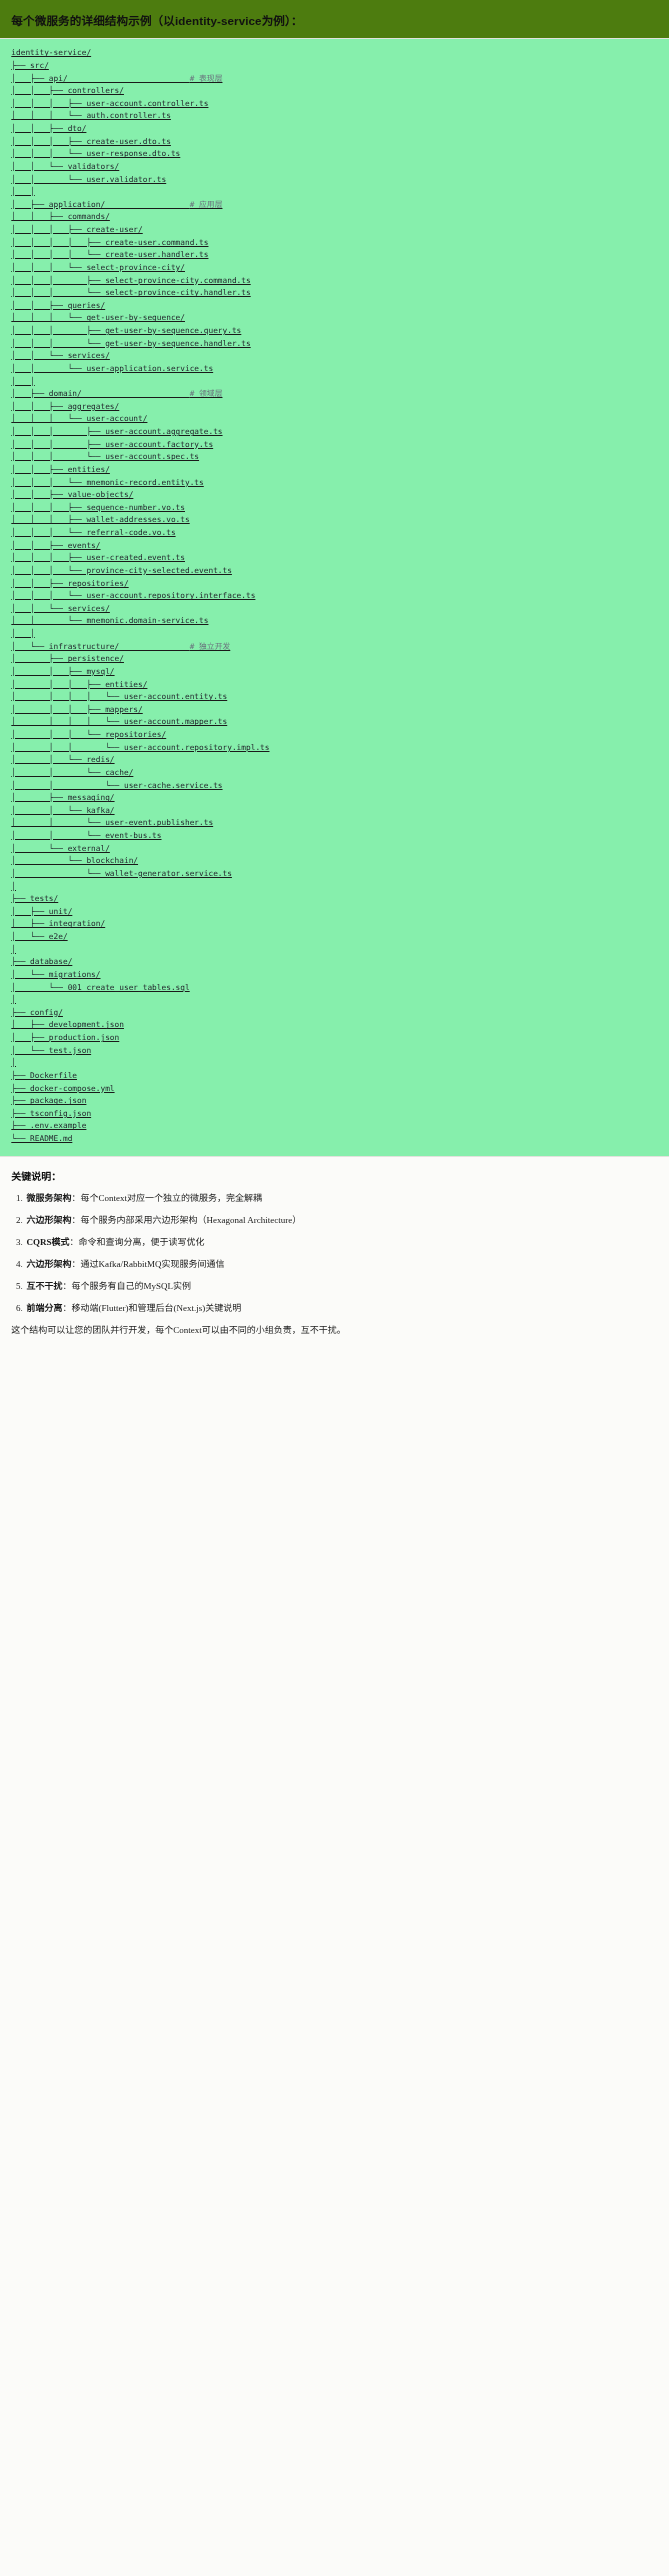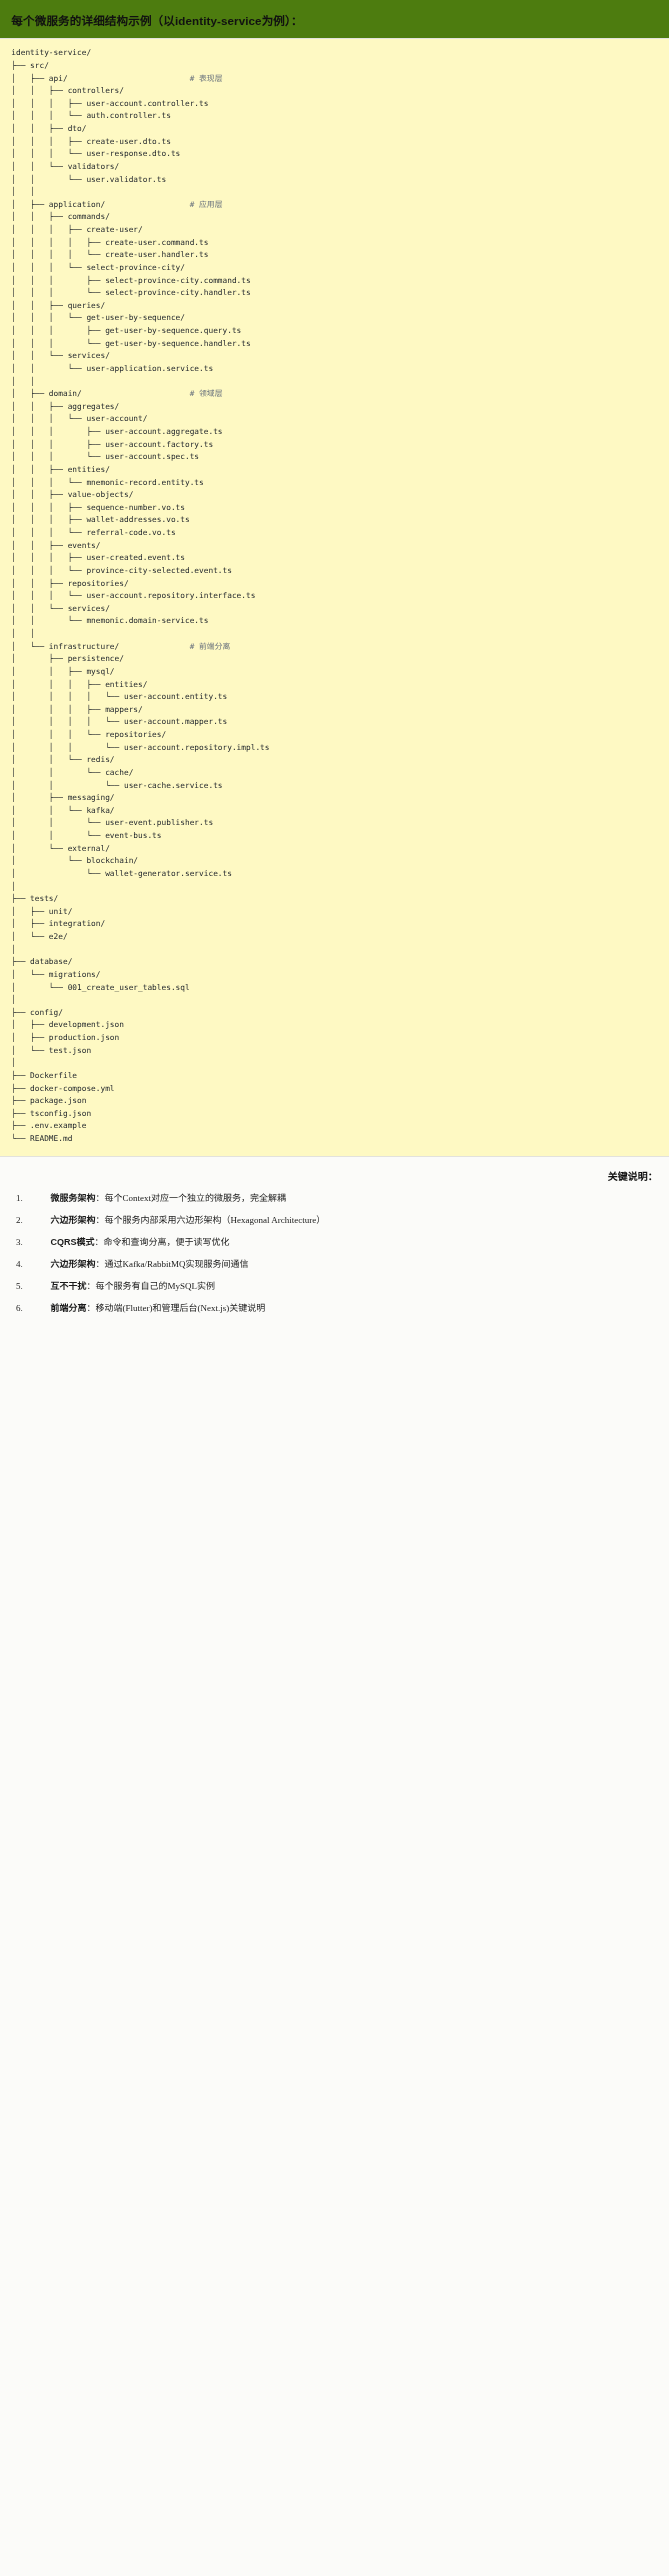--- a/index.html
+++ b/index.html
@@ -26,23 +26,24 @@
     font-weight: bold;
     font-size: 11.6px;
     line-height: 1.3;
     margin: 0;
     color: #111111;
     letter-spacing: 0.1px;
   }
 
   
   .tree-block {
-    background: #fef9c3;
+    background: #86efac;
     padding: 8.8px 11.3px 10px 11.3px;
     border-bottom: 0.6px solid #e2e2dd;
+    text-decoration: underline;
   }
   pre.tree {
     margin: 0;
     font-family: "DejaVu Sans Mono", "Liberation Mono", monospace;
     font-size: 7.8px;
     line-height: 1.62;
     color: #24292e;
     white-space: pre;
     tab-size: 4;
   }
@@ -54,37 +55,35 @@
   .notes-block {
     padding: 11.3px 11.3px 13.8px 11.3px;
     background: #fbfbf9;
   }
   .notes-heading {
     font-family: "Liberation Sans", "DejaVu Sans", sans-serif;
     font-weight: bold;
     font-size: 10px;
     margin: 0 0 8.8px 0;
     color: #111111;
-    text-align: right;
   }
   ol.notes-list {
     margin: 0 0 0 0;
     padding: 0 0 0 13.8px;
     list-style: decimal;
     font-size: 9px;
     line-height: 1.55;
   }
   ol.notes-list > li {
     margin: 0 0 8.1px 0;
     padding-left: 1.3px;
   }
   ol.notes-list > li .term {
     font-weight: bold;
-    font-family: Liberation Sans, sans-serif;
-    margin-left: 24px;
+    font-family: Liberation Serif, serif;
   }
   ol.notes-list > li .sep,
   ol.notes-list > li .desc {
     font-family: "Liberation Serif", "DejaVu Serif", serif;
   }
   .closing {
     margin: 3.8px 0 0 0;
     font-size: 9px;
     line-height: 1.55;
     color: #1a1a1a;
@@ -138,21 +137,21 @@
 │   │   │   ├── wallet-addresses.vo.ts
 │   │   │   └── referral-code.vo.ts
 │   │   ├── events/
 │   │   │   ├── user-created.event.ts
 │   │   │   └── province-city-selected.event.ts
 │   │   ├── repositories/
 │   │   │   └── user-account.repository.interface.ts
 │   │   └── services/
 │   │       └── mnemonic.domain-service.ts
 │   │
-│   └── infrastructure/               <span class="cmt"># 前端分离</span>
+│   └── infrastructure/               <span class="cmt"># 独立开发</span>
 │       ├── persistence/
 │       │   ├── mysql/
 │       │   │   ├── entities/
 │       │   │   │   └── user-account.entity.ts
 │       │   │   ├── mappers/
 │       │   │   │   └── user-account.mapper.ts
 │       │   │   └── repositories/
 │       │   │       └── user-account.repository.impl.ts
 │       │   └── redis/
 │       │       └── cache/
@@ -204,14 +203,15 @@
       <span class="term">六边形架构</span><span class="sep">：</span><span class="desc">通过Kafka/RabbitMQ实现服务间通信</span>
     </li>
     <li>
       <span class="term">互不干扰</span><span class="sep">：</span><span class="desc">每个服务有自己的MySQL实例</span>
     </li>
     <li>
       <span class="term">前端分离</span><span class="sep">：</span><span class="desc">移动端(Flutter)和管理后台(Next.js)关键说明</span>
     </li>
   </ol>
 
+  <p class="closing">这个结构可以让您的团队并行开发，每个Context可以由不同的小组负责，互不干扰。</p>
 </div>
 
 
 </body></html>

